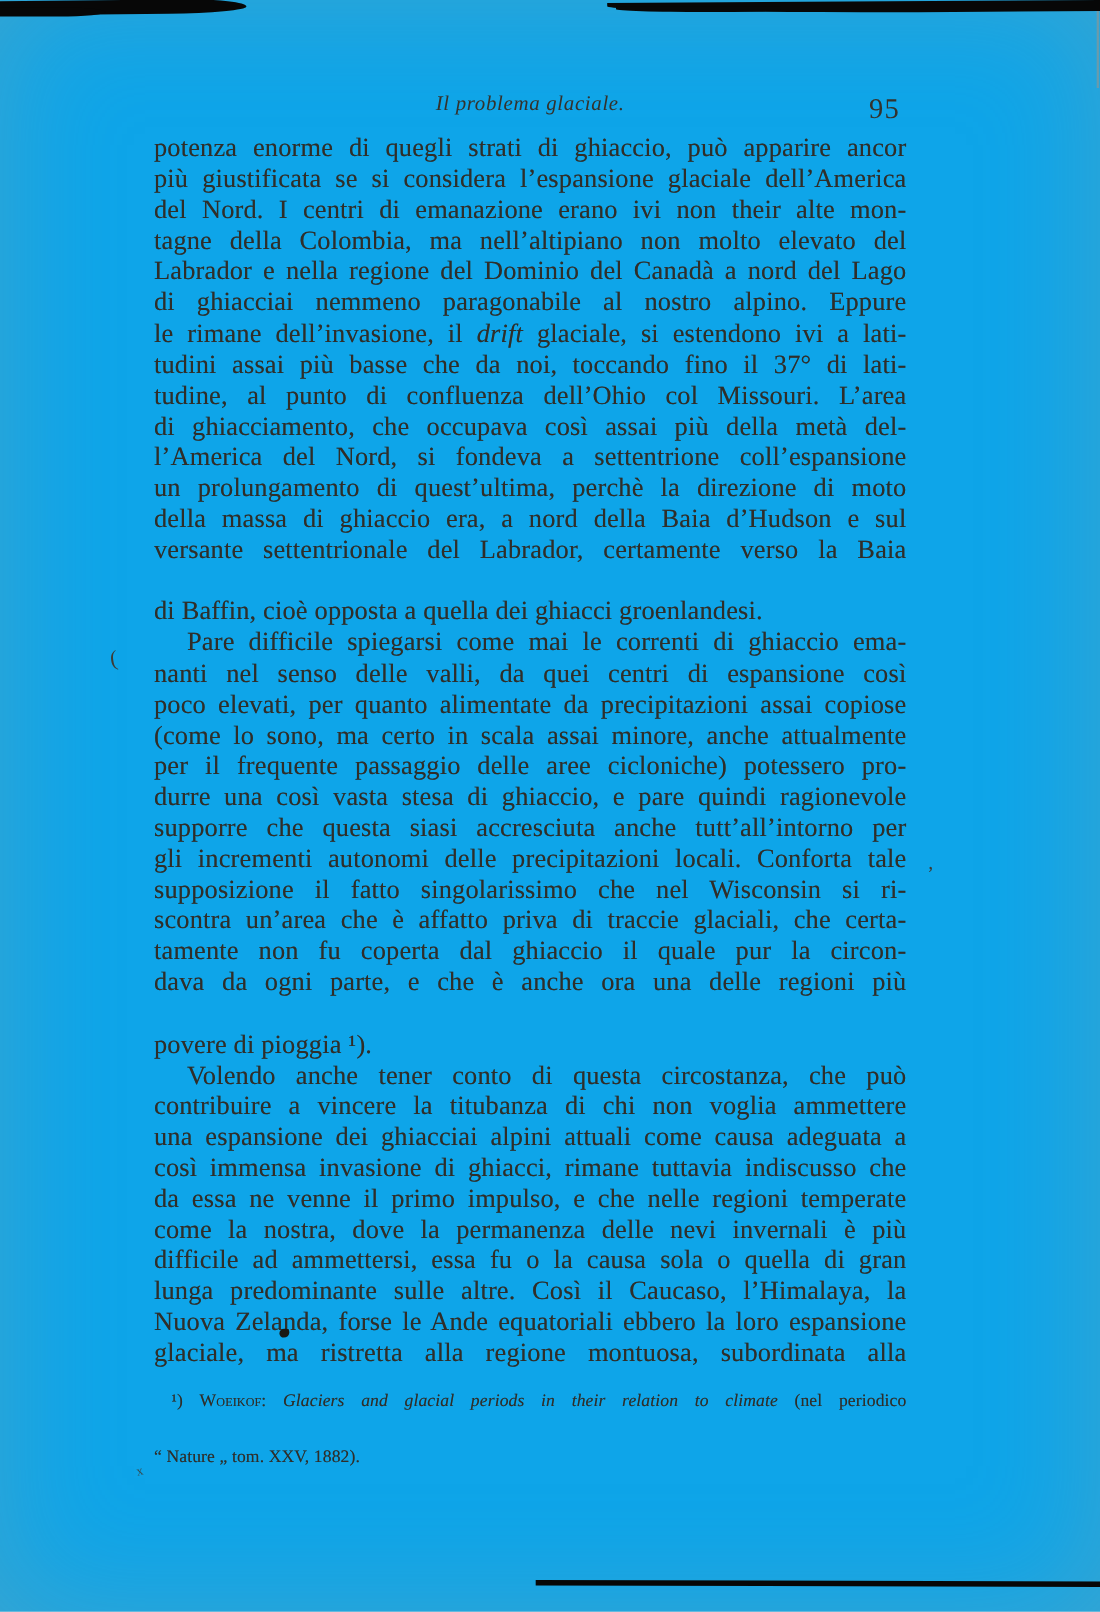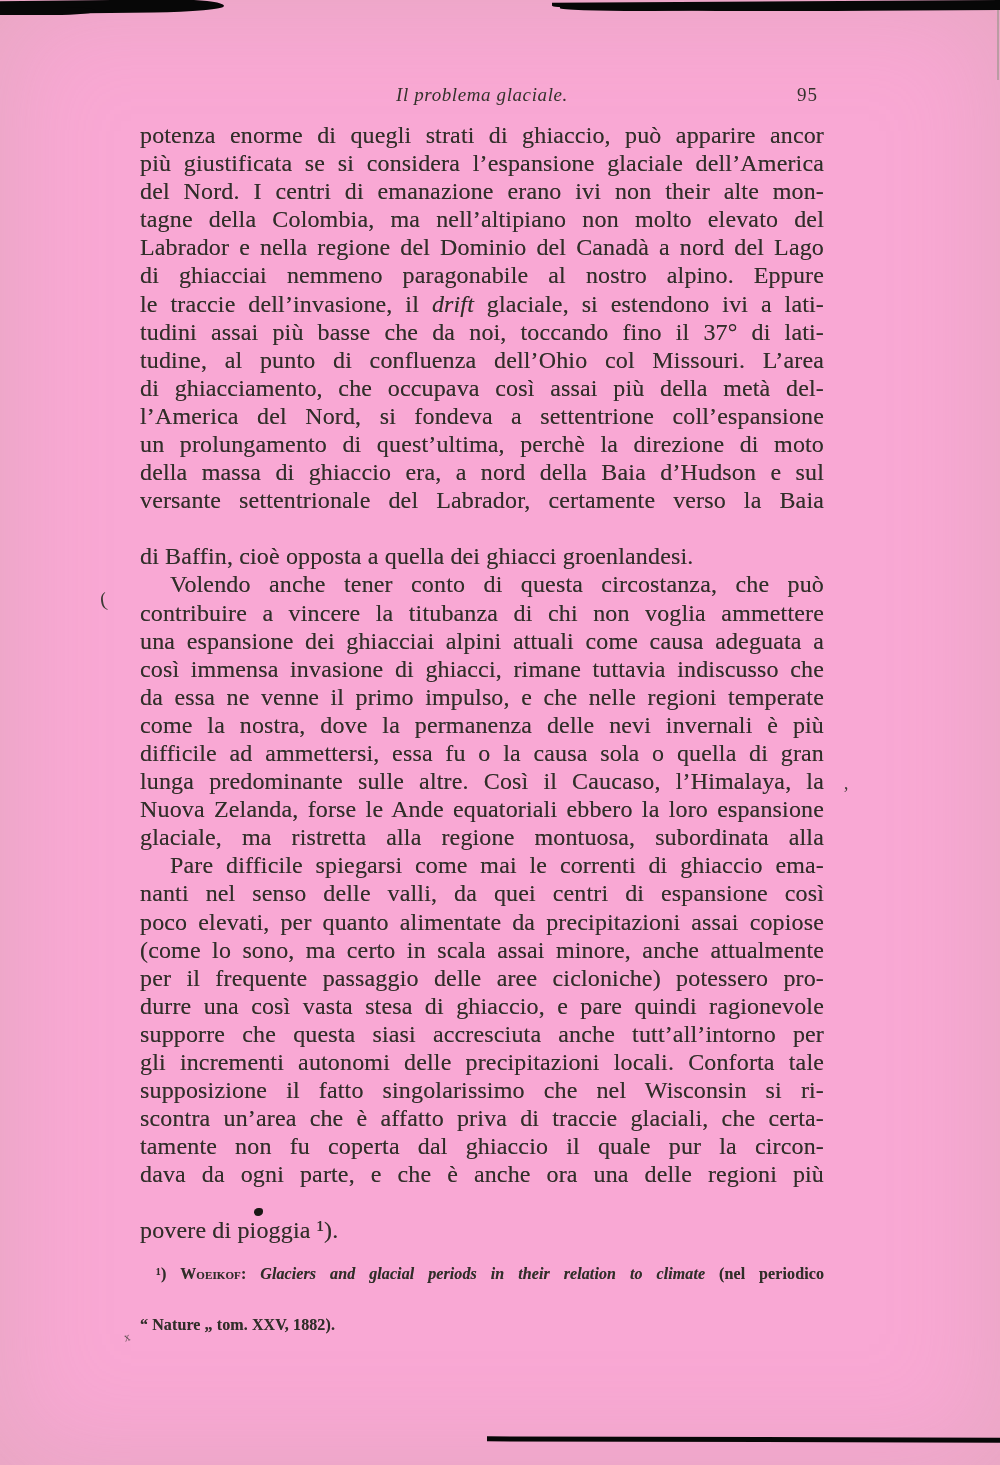--- a/index.html
+++ b/index.html
@@ -5,35 +5,35 @@
   * { margin:0; padding:0; box-sizing:border-box; }
   html,body { width:1000px; height:1465px; }
   body {
     position:relative;
     background:#e9e6de;
     font-family:"Liberation Serif","DejaVu Serif",serif;
     overflow:hidden;
   }
   .page {
     position:absolute; inset:0;
-    background:#f9a8d4;
+    background:#0ea5e9;
     color:#2f2d28;
     box-shadow: inset 0 0 110px rgba(175,165,140,0.28);
   }
   
   .header {
     position:absolute; left:140px; top:84px; width:684px; height:30px;
   }
   .header .title {
     position:absolute; left:0; right:0; text-align:center;
     font-style:italic; font-size:19px; letter-spacing:0.6px; color:#34322c;
   }
   .header .pagenum {
     position:absolute; right:6px; top:0;
-    font-size:19px; letter-spacing:1px; color:#34322c;
+    font-size:26px; letter-spacing:1px; color:#34322c;
   }
   
   .text-block {
     position:absolute; left:140px; top:121px; width:684px;
   }
   .paragraph { width:100%; }
   .line {
     font-size:24px; line-height:28.1px; letter-spacing:0.15px;
     color:#302e29;
     text-align:justify; text-align-last:justify;
@@ -42,21 +42,21 @@
   }
   .line.last { text-align-last:left;margin-top:28px; }
   .line.indent { padding-left:30px; }
   .it { font-style:italic; }
   .sc { font-variant:small-caps; }
   
   .footnote {
     position:absolute; left:140px; top:1262px; width:684px;
   }
   .footnote .line {
-    font-size:16px; line-height:23px; letter-spacing:0.1px;font-weight:bold;
+    font-size:16px; line-height:23px; letter-spacing:0.1px;
   }
   .footnote .line.indent { padding-left:16px; }
   
   .artifact { position:absolute; background:#070707; }
   .a-top-left {
     left:0; top:0; width:224px; height:13px;
     border-radius:0 45% 55% 0 / 0 95% 80% 0;
     transform:rotate(-0.6deg);
   }
   .a-top-left2 {
@@ -100,56 +100,56 @@
   </div>
 
   <div class="text-block">
       <div class="paragraph">
         <div class="line"><span>potenza enorme di quegli strati di ghiaccio, può apparire ancor</span></div>
         <div class="line"><span>più giustificata se si considera l’espansione glaciale dell’America</span></div>
         <div class="line"><span>del Nord. I centri di emanazione erano ivi non their alte mon-</span></div>
         <div class="line"><span>tagne della Colombia, ma nell’altipiano non molto elevato del</span></div>
         <div class="line"><span>Labrador e nella regione del Dominio del Canadà a nord del Lago</span></div>
         <div class="line"><span>di ghiacciai nemmeno paragonabile al nostro alpino. Eppure</span></div>
-        <div class="line"><span>le traccie dell’invasione, il </span><span class="it">drift</span><span> glaciale, si estendono ivi a lati-</span></div>
+        <div class="line"><span>le rimane dell’invasione, il </span><span class="it">drift</span><span> glaciale, si estendono ivi a lati-</span></div>
         <div class="line"><span>tudini assai più basse che da noi, toccando fino il 37° di lati-</span></div>
         <div class="line"><span>tudine, al punto di confluenza dell’Ohio col Missouri. L’area</span></div>
         <div class="line"><span>di ghiacciamento, che occupava così assai più della metà del-</span></div>
         <div class="line"><span>l’America del Nord, si fondeva a settentrione coll’espansione</span></div>
         <div class="line"><span>un prolungamento di quest’ultima, perchè la direzione di moto</span></div>
         <div class="line"><span>della massa di ghiaccio era, a nord della Baia d’Hudson e sul</span></div>
         <div class="line"><span>versante settentrionale del Labrador, certamente verso la Baia</span></div>
         <div class="line last"><span>di Baffin, cioè opposta a quella dei ghiacci groenlandesi.</span></div>
-      </div>
-      <div class="paragraph">
-        <div class="line indent"><span>Volendo anche tener conto di questa circostanza, che può</span></div>
-        <div class="line"><span>contribuire a vincere la titubanza di chi non voglia ammettere</span></div>
-        <div class="line"><span>una espansione dei ghiacciai alpini attuali come causa adeguata a</span></div>
-        <div class="line"><span>così immensa invasione di ghiacci, rimane tuttavia indiscusso che</span></div>
-        <div class="line"><span>da essa ne venne il primo impulso, e che nelle regioni temperate</span></div>
-        <div class="line"><span>come la nostra, dove la permanenza delle nevi invernali è più</span></div>
-        <div class="line"><span>difficile ad ammettersi, essa fu o la causa sola o quella di gran</span></div>
-        <div class="line"><span>lunga predominante sulle altre. Così il Caucaso, l’Himalaya, la</span></div>
-        <div class="line"><span>Nuova Zelanda, forse le Ande equatoriali ebbero la loro espansione</span></div>
-        <div class="line"><span>glaciale, ma ristretta alla regione montuosa, subordinata alla</span></div>
       </div>
       <div class="paragraph">
         <div class="line indent"><span>Pare difficile spiegarsi come mai le correnti di ghiaccio ema-</span></div>
         <div class="line"><span>nanti nel senso delle valli, da quei centri di espansione così</span></div>
         <div class="line"><span>poco elevati, per quanto alimentate da precipitazioni assai copiose</span></div>
         <div class="line"><span>(come lo sono, ma certo in scala assai minore, anche attualmente</span></div>
         <div class="line"><span>per il frequente passaggio delle aree cicloniche) potessero pro-</span></div>
         <div class="line"><span>durre una così vasta stesa di ghiaccio, e pare quindi ragionevole</span></div>
         <div class="line"><span>supporre che questa siasi accresciuta anche tutt’all’intorno per</span></div>
         <div class="line"><span>gli incrementi autonomi delle precipitazioni locali. Conforta tale</span></div>
         <div class="line"><span>supposizione il fatto singolarissimo che nel Wisconsin si ri-</span></div>
         <div class="line"><span>scontra un’area che è affatto priva di traccie glaciali, che certa-</span></div>
         <div class="line"><span>tamente non fu coperta dal ghiaccio il quale pur la circon-</span></div>
         <div class="line"><span>dava da ogni parte, e che è anche ora una delle regioni più</span></div>
         <div class="line last"><span>povere di pioggia ¹).</span></div>
+      </div>
+      <div class="paragraph">
+        <div class="line indent"><span>Volendo anche tener conto di questa circostanza, che può</span></div>
+        <div class="line"><span>contribuire a vincere la titubanza di chi non voglia ammettere</span></div>
+        <div class="line"><span>una espansione dei ghiacciai alpini attuali come causa adeguata a</span></div>
+        <div class="line"><span>così immensa invasione di ghiacci, rimane tuttavia indiscusso che</span></div>
+        <div class="line"><span>da essa ne venne il primo impulso, e che nelle regioni temperate</span></div>
+        <div class="line"><span>come la nostra, dove la permanenza delle nevi invernali è più</span></div>
+        <div class="line"><span>difficile ad ammettersi, essa fu o la causa sola o quella di gran</span></div>
+        <div class="line"><span>lunga predominante sulle altre. Così il Caucaso, l’Himalaya, la</span></div>
+        <div class="line"><span>Nuova Zelanda, forse le Ande equatoriali ebbero la loro espansione</span></div>
+        <div class="line"><span>glaciale, ma ristretta alla regione montuosa, subordinata alla</span></div>
       </div>
     </div>
 
   <div class="footnote">
       <div class="paragraph">
         <div class="line indent"><span>¹) </span><span class="sc">Woeikof</span><span>: </span><span class="it">Glaciers and glacial periods in their relation to climate</span><span> (nel periodico</span></div>
         <div class="line last"><span>“ Nature „ tom. XXV, 1882).</span></div>
       </div>
     </div>
 

